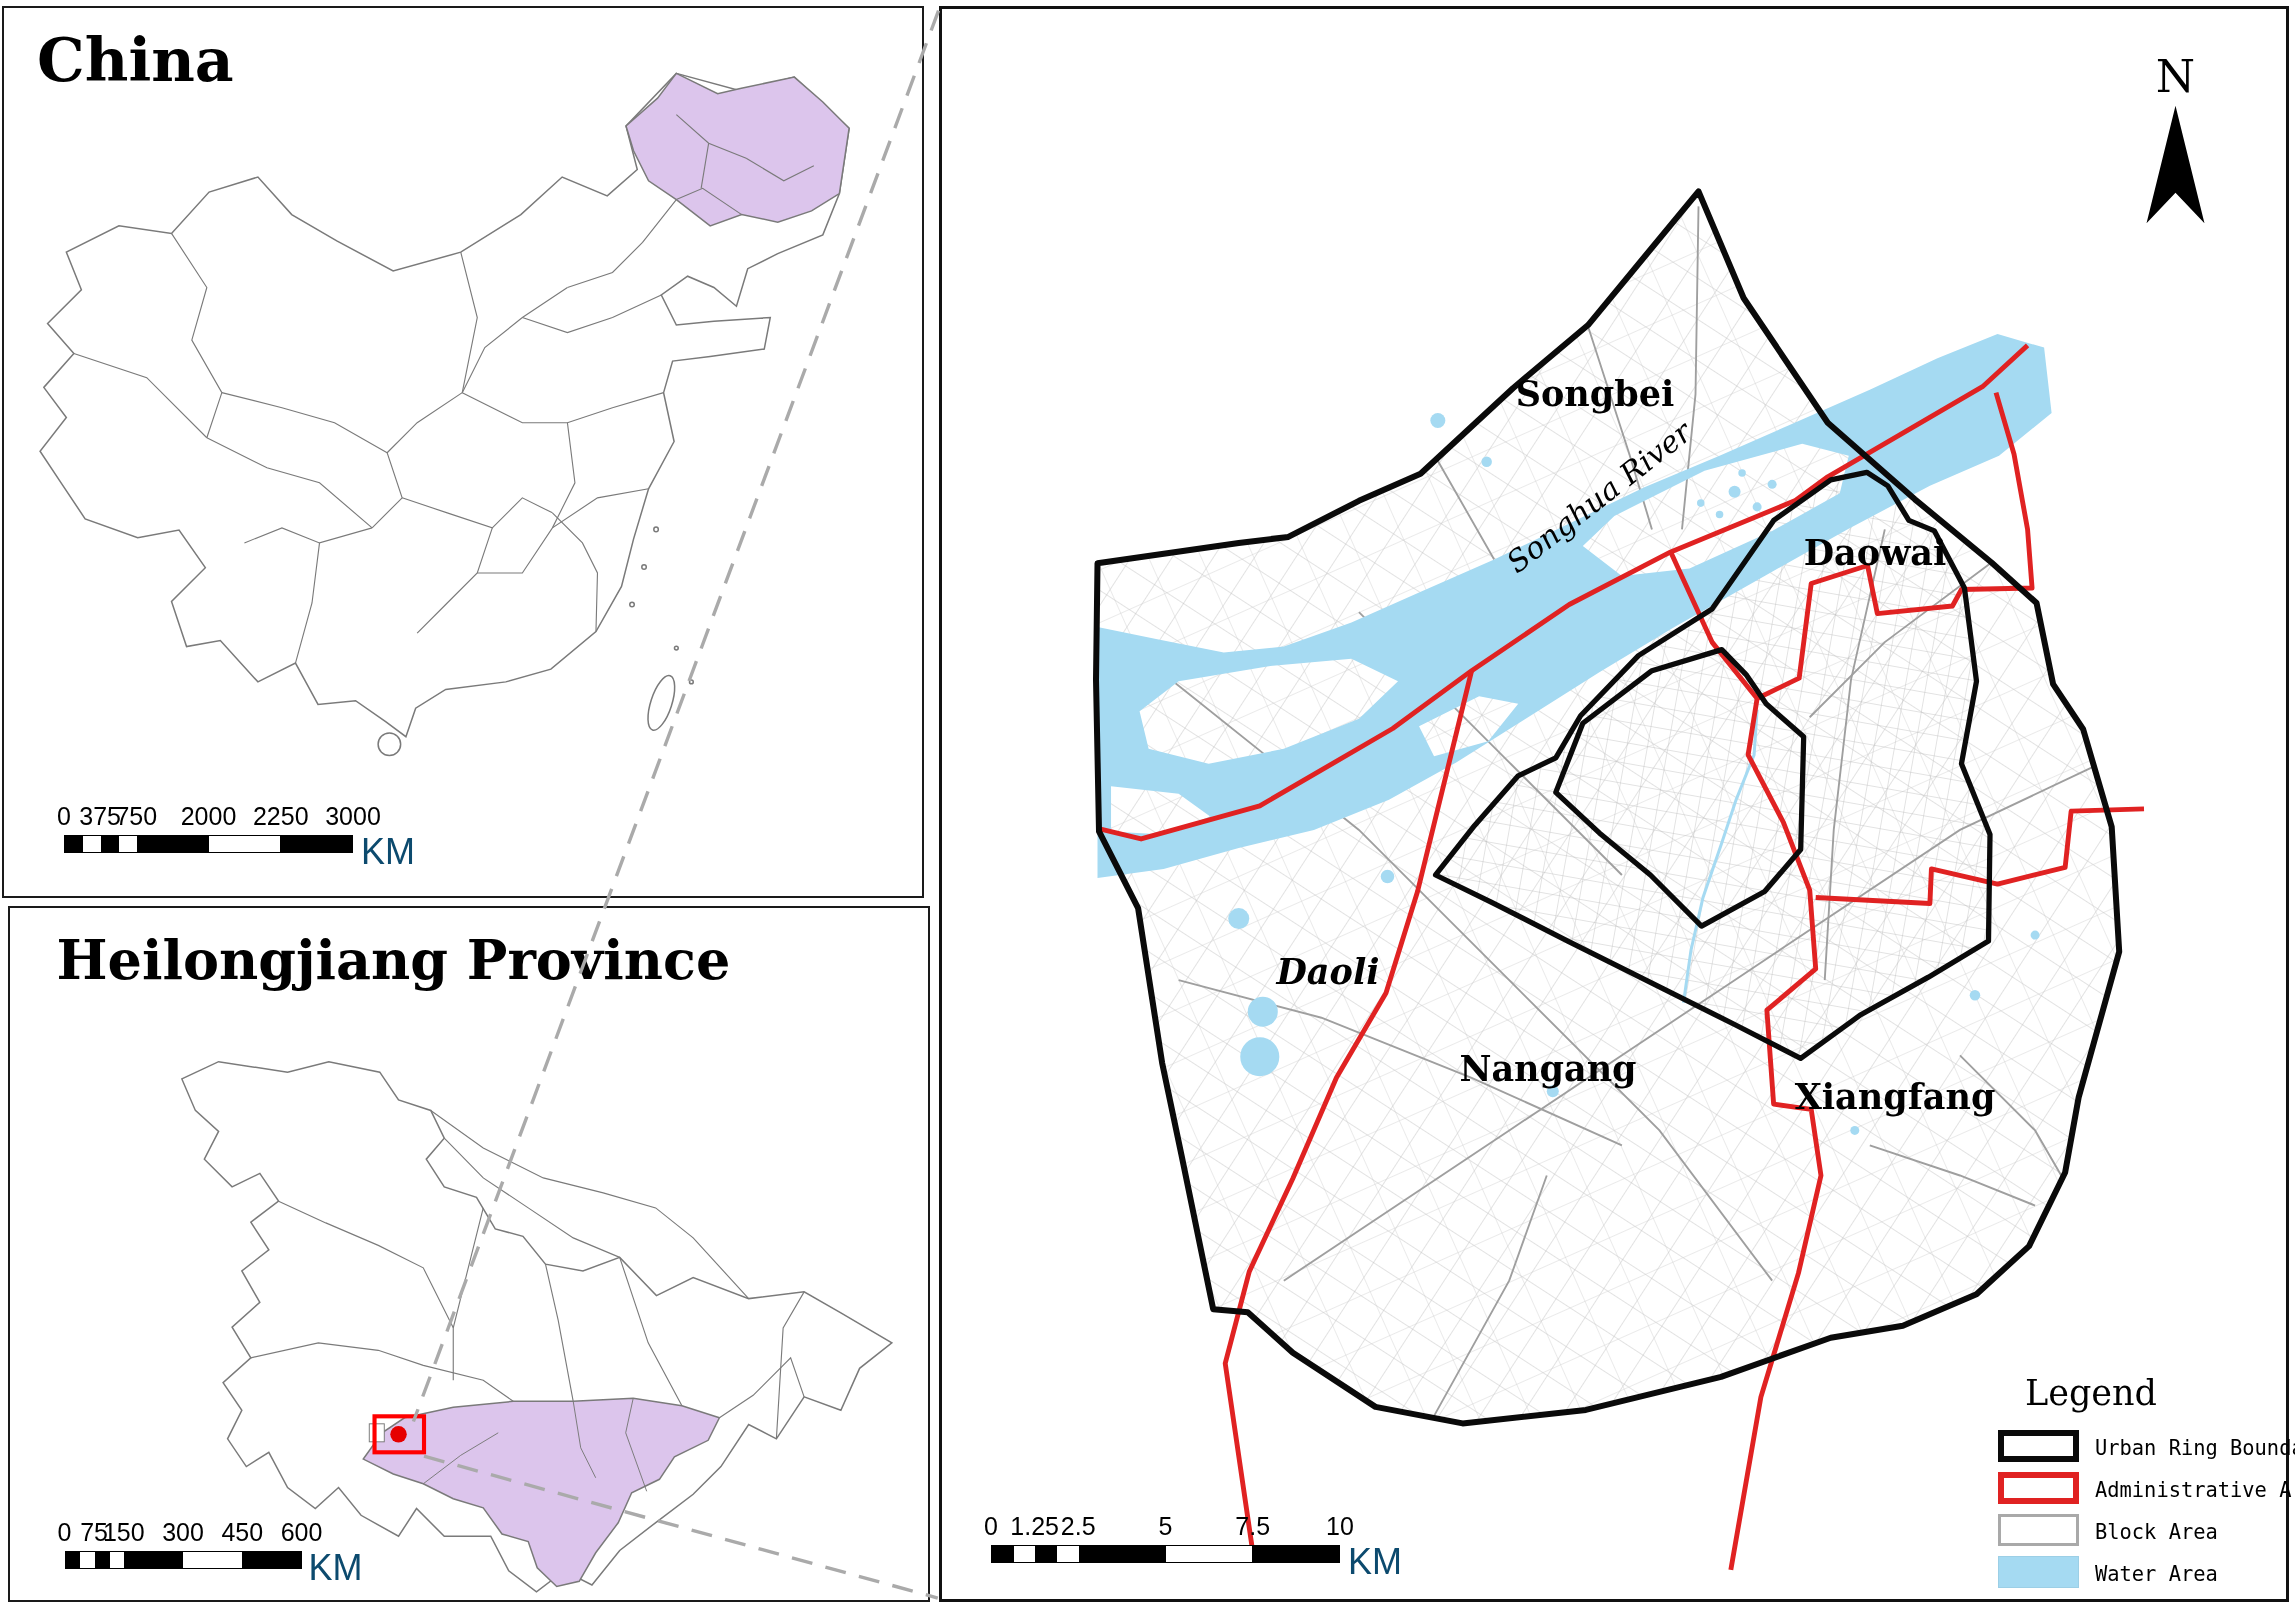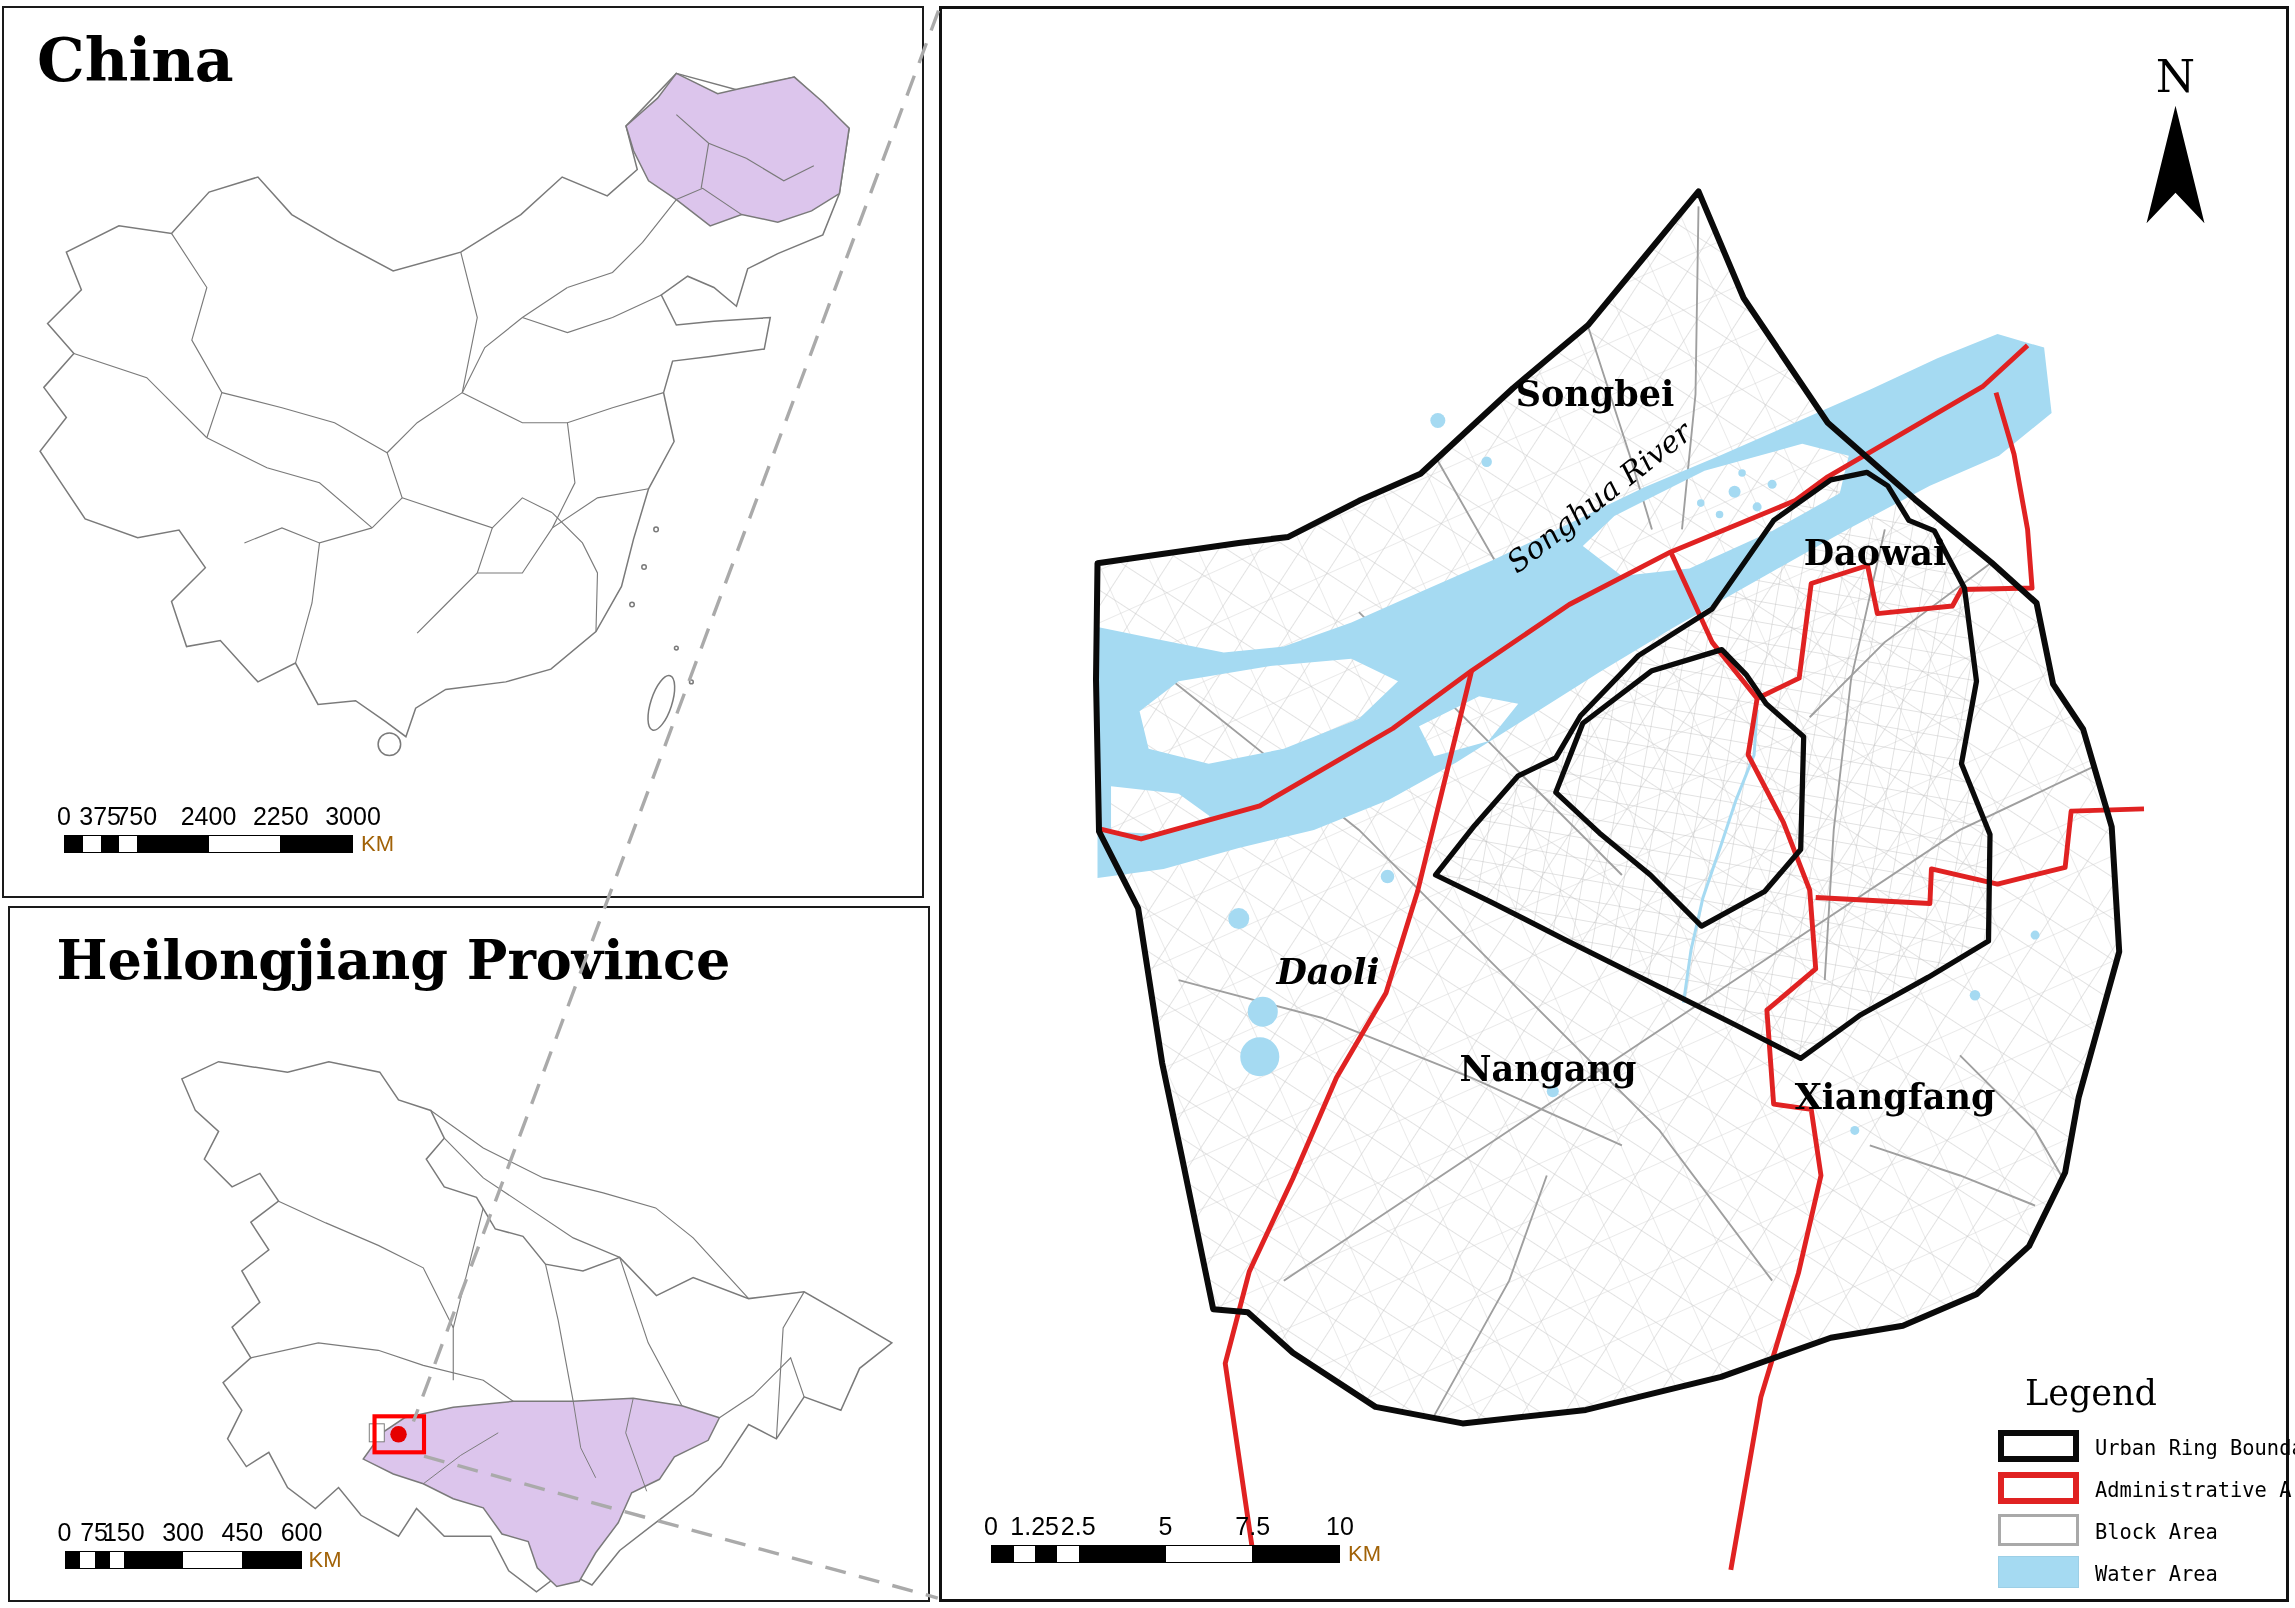--- a/index.html
+++ b/index.html
@@ -21,21 +21,21 @@
   .scalebar{position:absolute;z-index:30;}
   .sb-ticks{position:absolute;left:0;top:0;width:100%;height:30px;}
   .sb-ticks span{position:absolute;transform:translateX(-50%);font-size:25px;color:#000;
                  font-family:"Liberation Sans",sans-serif;white-space:nowrap;}
   .sb-bar{position:absolute;left:0;top:33px;height:18px;border:1.5px solid #000;
           box-sizing:border-box;display:flex;width:100%;}
   .sb-bar i{display:block;height:100%;}
   .sb-bar .b{background:#000;}
   .sb-bar .w{background:#fff;}
   .s1{width:6.25%;} .s2{width:25%;}
-  .sb-unit{position:absolute;top:29px;font-size:22px;color:#a16207;
+  .sb-unit{position:absolute;top:29px;font-size:36px;color:#0c4a6e;
            font-family:"Liberation Sans",sans-serif;}
   #sb-china{left:60px;top:794px;width:289px;}
   #sb-china .sb-unit{left:297px;}
 
   
   .district-label{position:absolute;transform:translate(-50%,-50%);
         font-family:"DejaVu Serif","Liberation Serif",serif;font-weight:700;
         font-size:35px;color:#000;white-space:nowrap;z-index:20;}
   #lbl-river{position:absolute;transform:translate(-50%,-50%) rotate(-38deg);
         font-family:"DejaVu Serif","Liberation Serif",serif;font-style:italic;
@@ -107,21 +107,21 @@
       <circle cx="905" cy="860" r="2.5"></circle>
         <circle cx="925" cy="905" r="2.5"></circle>
     </g>
   </svg>
   <div class="map-title" id="title-china">China</div>
   <div class="scalebar" id="sb-china">
     <div class="sb-ticks">
       <span style="left:0%">0</span>
       <span style="left:12.5%">375</span>
       <span style="left:25%">750</span>
-      <span style="left:50%">2400</span>
+      <span style="left:50%">2000</span>
       <span style="left:75%">2250</span>
       <span style="left:100%">3000</span>
     </div>
     <div class="sb-bar">
       <i class="b s1"></i>
         <i class="w s1"></i>
         <i class="b s1"></i>
         <i class="w s1"></i>
         <i class="b s2"></i>
         <i class="w s2"></i>

